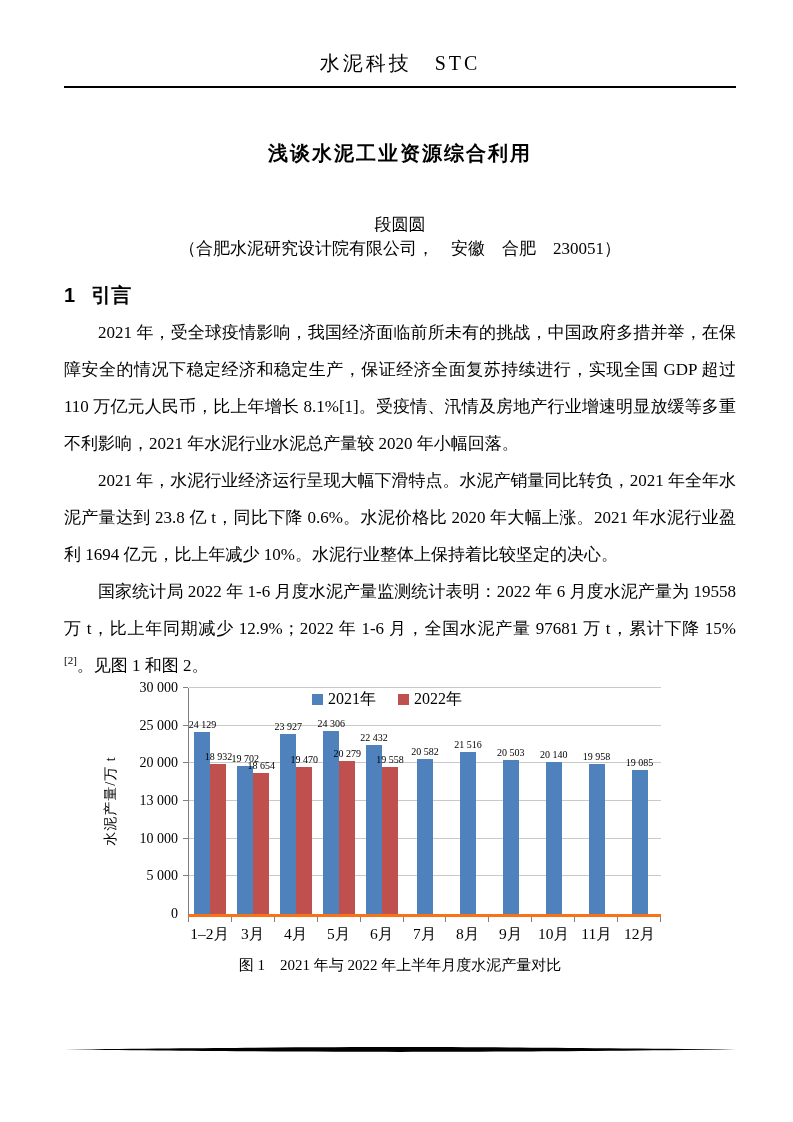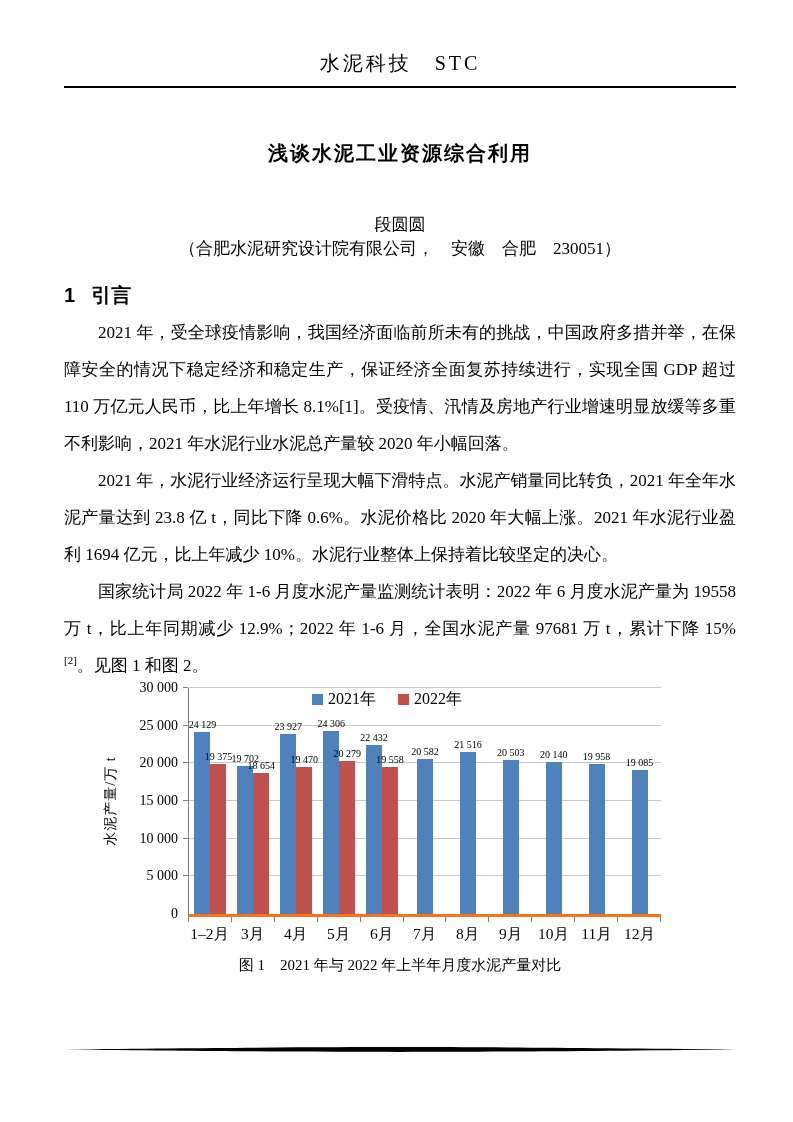--- a/index.html
+++ b/index.html
@@ -124,21 +124,21 @@
 
   <div class="figure">
     <div class="chart">
       <div class="chart-ylabel">
         <span>水泥产量/万 t</span>
       </div>
       <div class="chart-yaxis">
           <div class="ytick" style="bottom: 0%;">0</div>
           <div class="ytick" style="bottom: 16.6667%;">5 000</div>
           <div class="ytick" style="bottom: 33.3333%;">10 000</div>
-          <div class="ytick" style="bottom: 50%;">15 000</div>
+          <div class="ytick" style="bottom: 50%;">13 000</div>
           <div class="ytick" style="bottom: 66.6667%;">20 000</div>
           <div class="ytick" style="bottom: 83.3333%;">25 000</div>
           <div class="ytick" style="bottom: 100%;">30 000</div>
         </div>
       <div class="chart-main">
         <div class="chart-plot">
           <div class="chart-legend">
               <div class="legend-item">
                 <div class="legend-swatch" style="background: rgb(79, 129, 189);"></div>
                 <div class="legend-label">2021年</div>
@@ -146,21 +146,21 @@
               <div class="legend-item">
                 <div class="legend-swatch" style="background: rgb(192, 80, 77);"></div>
                 <div class="legend-label">2022年</div>
               </div>
             </div>
           <div class="chart-bars">
               <div class="bar-group">
                 <div class="bar" style="height: 80.43%; background: rgb(79, 129, 189); left: calc(50% - 16px);"></div>
                 <div class="bar-label" style="bottom: calc(80.43% + 2px); left: calc(50% - 8px);">24 129</div>
                 <div class="bar" style="height: 66.44%; background: rgb(192, 80, 77); left: calc(50% + 0px);"></div>
-                <div class="bar-label" style="bottom: calc(66.44% + 2px); left: calc(50% + 8px);">19 375</div>
+                <div class="bar-label" style="bottom: calc(66.44% + 2px); left: calc(50% + 8px);">18 932</div>
               </div>
               <div class="bar-group">
                 <div class="bar" style="height: 65.6733%; background: rgb(79, 129, 189); left: calc(50% - 16px);"></div>
                 <div class="bar-label" style="bottom: calc(65.6733% + 2px); left: calc(50% - 8px);">19 702</div>
                 <div class="bar" style="height: 62.18%; background: rgb(192, 80, 77); left: calc(50% + 0px);"></div>
                 <div class="bar-label" style="bottom: calc(62.18% + 2px); left: calc(50% + 8px);">18 654</div>
               </div>
               <div class="bar-group">
                 <div class="bar" style="height: 79.7567%; background: rgb(79, 129, 189); left: calc(50% - 16px);"></div>
                 <div class="bar-label" style="bottom: calc(79.7567% + 2px); left: calc(50% - 8px);">23 927</div>

